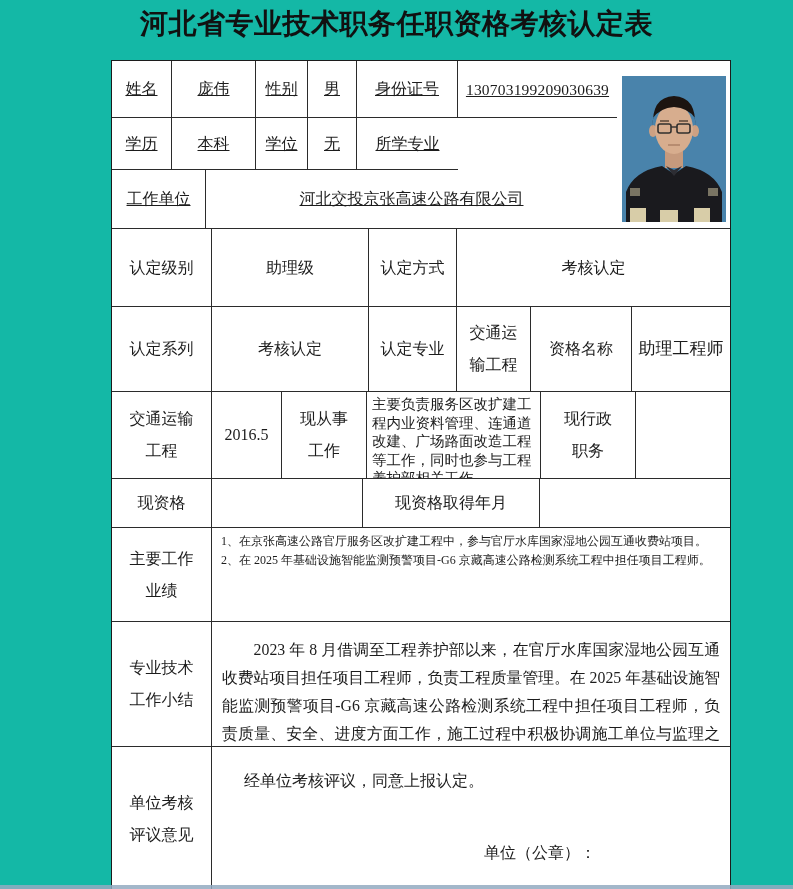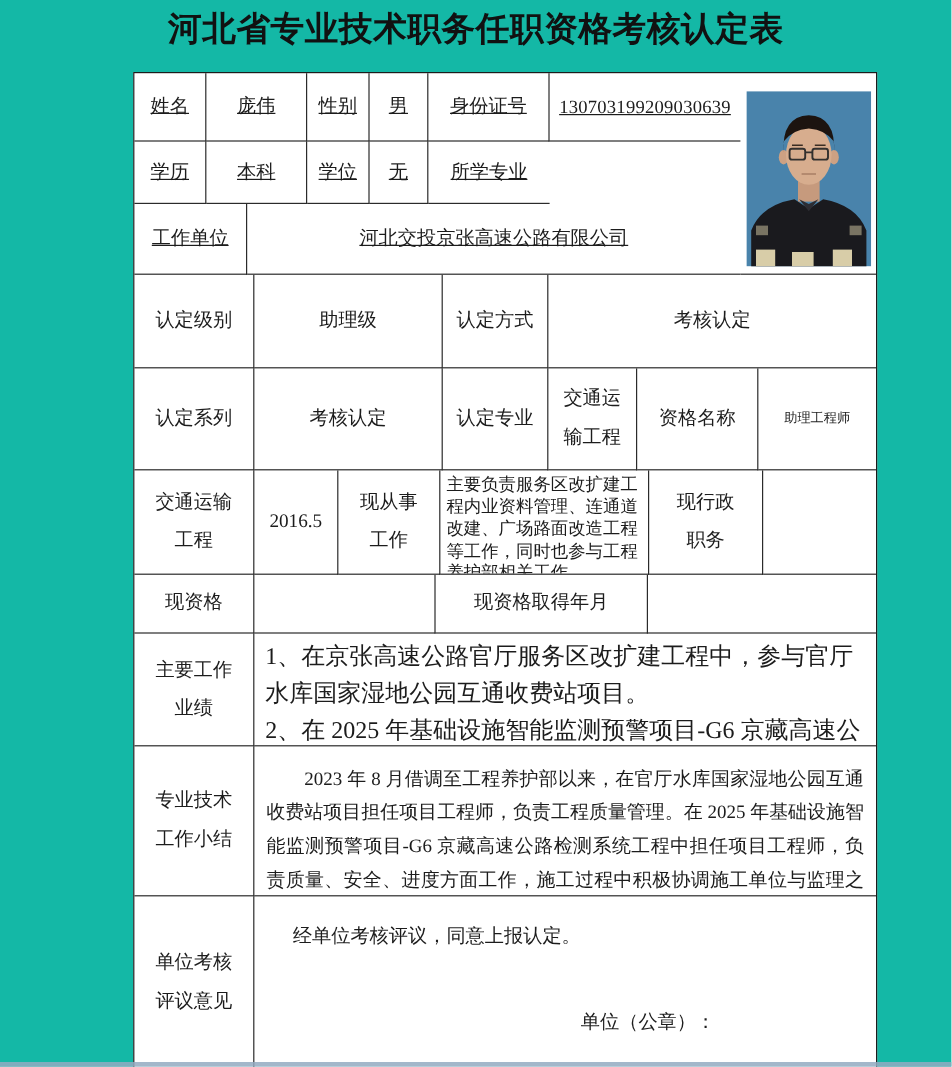--- a/index.html
+++ b/index.html
@@ -29,29 +29,29 @@
   .r7 .c{height:49px;}
   .r8 .c{height:94px;}
   .r9 .c{height:125px;}
   .r10 .c{height:143px;border-bottom:none;}
   
   .w60{width:60px;}.w84{width:84px;}.w52{width:52px;}.w49{width:49px;}
   .w101{width:101px;}.w159{width:159px;}
   .w94{width:94px;}.w411{width:411px;}
   .w100{width:100px;padding:0 17px;}
   .w157{width:157px;}.w88{width:88px;}.w273{width:273px;}
-  .w74{width:74px;padding:0 10px;}.w101b{width:101px;}.w98{width:98px;font-size:11px;}
+  .w74{width:74px;padding:0 10px;}.w101b{width:101px;}.w98{width:98px;font-size:17px;}
   .w70{width:70px;}.w85{width:85px;padding:0 15px;}.w174{width:174px;}
   .w95{width:95px;padding:0 20px;}.w94b{width:94px;}
   .w151{width:151px;}.w177{width:177px;}.w190{width:190px;}
   .w518{width:518px;}
   .idnum{font-size:15.5px;letter-spacing:0.2px;}
   .desc{font-size:14.5px;line-height:1.28;text-align:left;
         align-items:flex-start;justify-content:flex-start;padding:3px 5px;}
-  .content{display:block;text-align:left;line-height:1.55;font-size:20px;padding:4px 9px 4px 9px;}
+  .content{display:block;text-align:left;line-height:1.55;font-size:12px;padding:4px 9px 4px 9px;}
   .content p{margin:0;}
   .content-sum{display:block;text-align:justify;line-height:1.78;font-size:15.8px;padding:14px 10px 6px 10px;}
   .content-sum p{margin:0;text-indent:2em;}
   .content-op{display:block;text-align:left;font-size:16px;padding:0;}
   .content-op .p1{margin:18px 0 0 0;text-indent:2em;}
   .content-op .p2{margin:40px 0 0 272px;}
   .photo-svg{display:block;width:104px;height:146px;}
   .window-edge{position:absolute;left:0;bottom:0;width:793px;height:4px;background:#93aac1;opacity:.85;}
 </style>
 </head>

